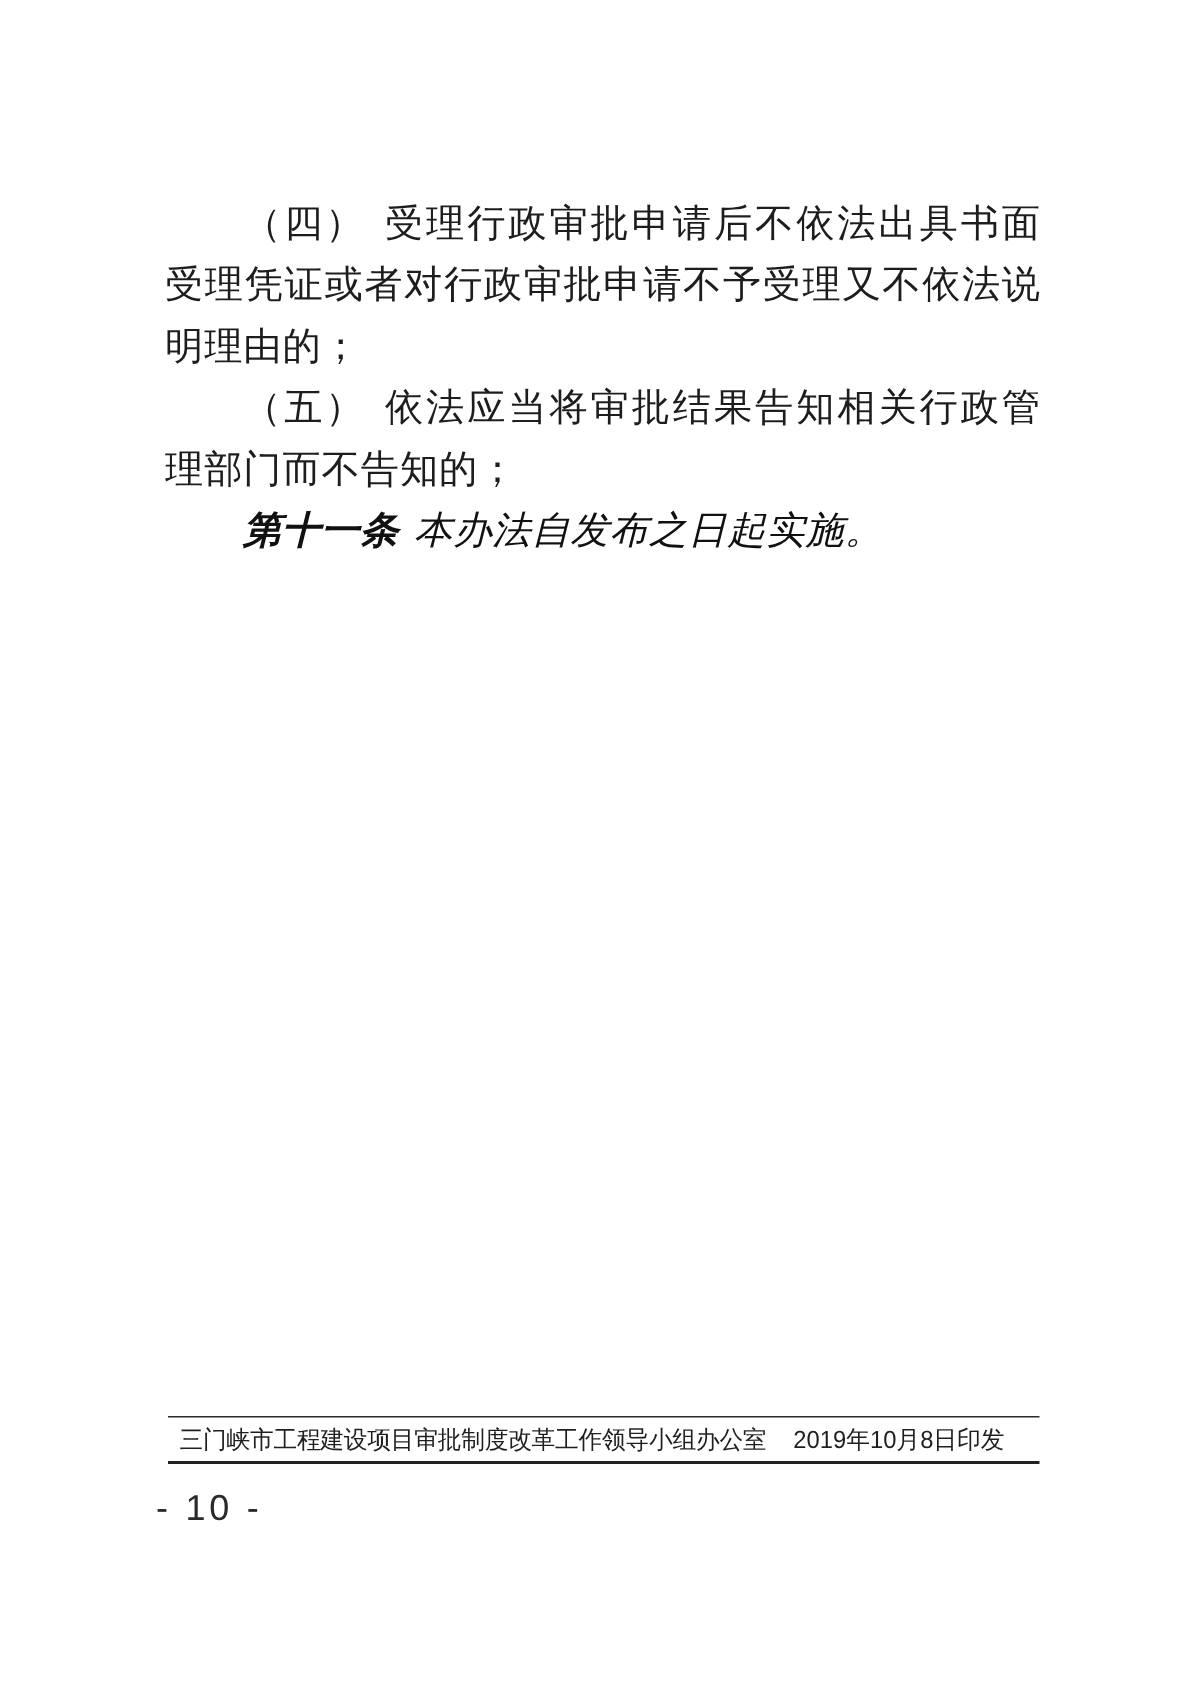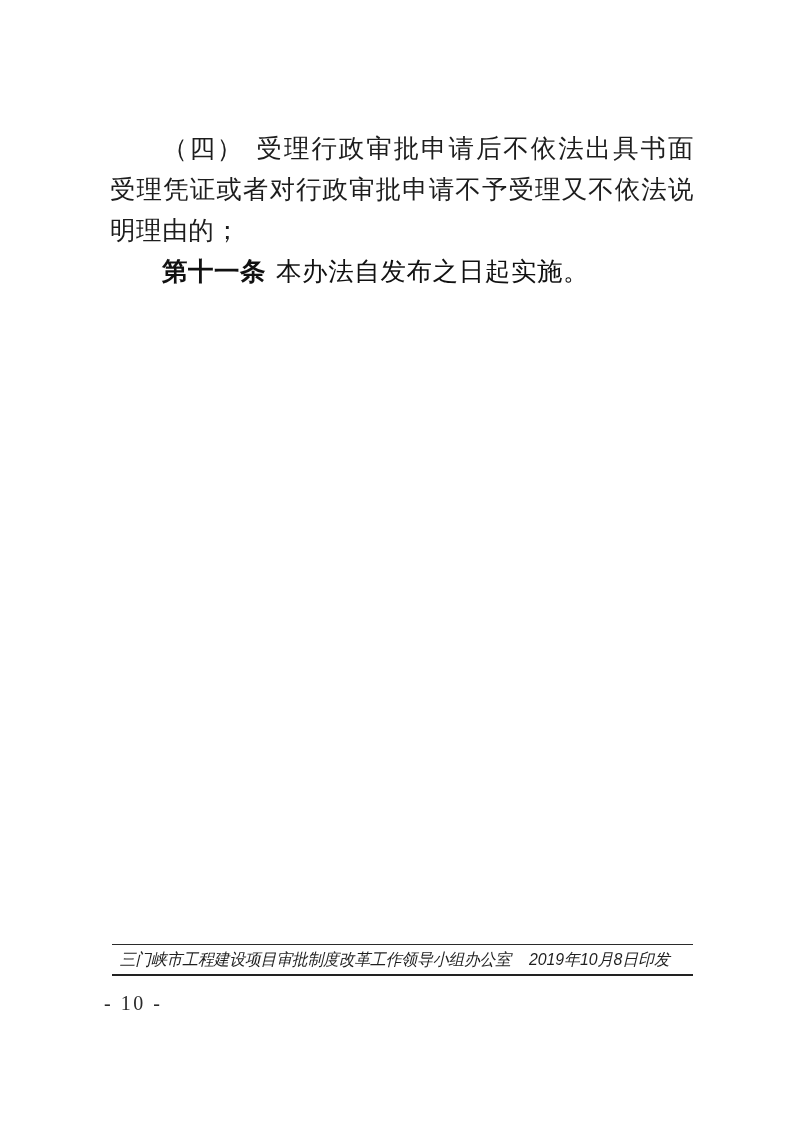--- a/index.html
+++ b/index.html
@@ -53,37 +53,37 @@
   }
 
   
   .article {
     font-size: 25.5px;
     line-height: 41px;
     text-indent: 52px;
     margin: 0;
     letter-spacing: 0.6px;
     color: #111111;
+    font-style: italic;
   }
   .article .artno {
     font-weight: bold;
     letter-spacing: 0.5px;
   }
   .article .artgap {
     display: inline-block;
     width: 10px;
   }
 
   
   .footer {
     position: absolute;
     left: 112px;
     top: 944px;
     width: 581px;
-    font-style: italic;
   }
   .rule-top {
     height: 0;
     border-top: 1.4px solid #2b2b2b;
     width: 100%;
   }
   .rule-bottom {
     height: 0;
     border-top: 2.6px solid #222222;
     width: 100%;
@@ -111,35 +111,36 @@
   .footer-date {
     font-size: 16.5px;
     letter-spacing: 0px;
   }
 
   
   .page-number {
     position: absolute;
     left: 104px;
     top: 992px;
-    font-family: Liberation Serif, serif;
-    font-size: 20px;
+    font-family: Liberation Sans, sans-serif;
+    font-size: 24px;
     letter-spacing: 2.5px;
     color: #2a2a2a;
   }
 </style>
 </head>
 <body>
 
 <div class="page">
 
   <div class="content">
 
     <p class="para indent"><span>（四）</span><span class="marker-gap"></span><span>受理行政审批申请后不依法出具书面受理凭证或者对行政审批申请不予受理又不依法说明理由的；</span></p>
 
+    <p class="para indent"><span>（五）</span><span class="marker-gap"></span><span>依法应当将审批结果告知相关行政管理部门而不告知的；</span></p>
 
 
 
 
 
 
     <p class="article"><span class="artno">第十一条</span><span class="artgap"></span><span>本办法自发布之日起实施。</span></p>
 
   </div>
 

